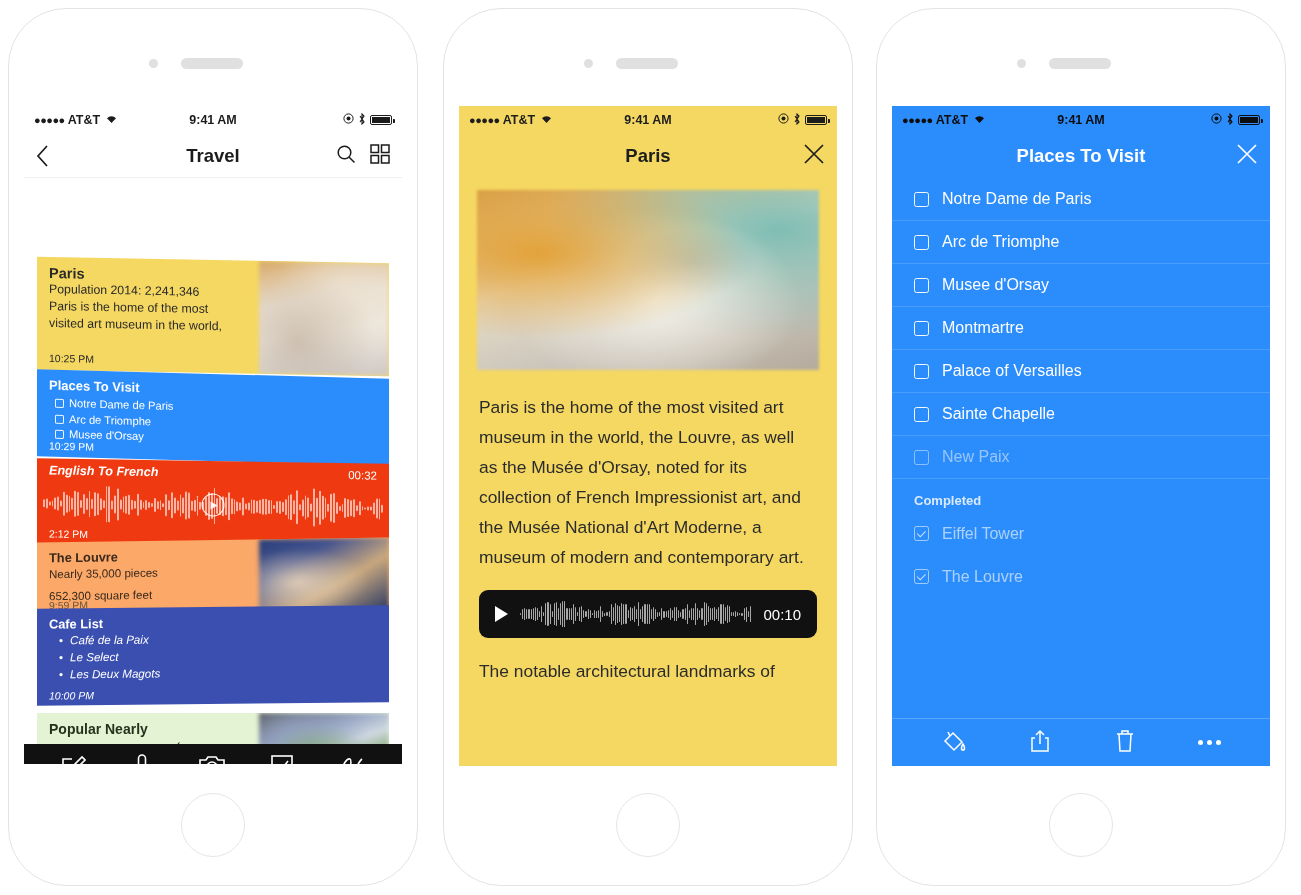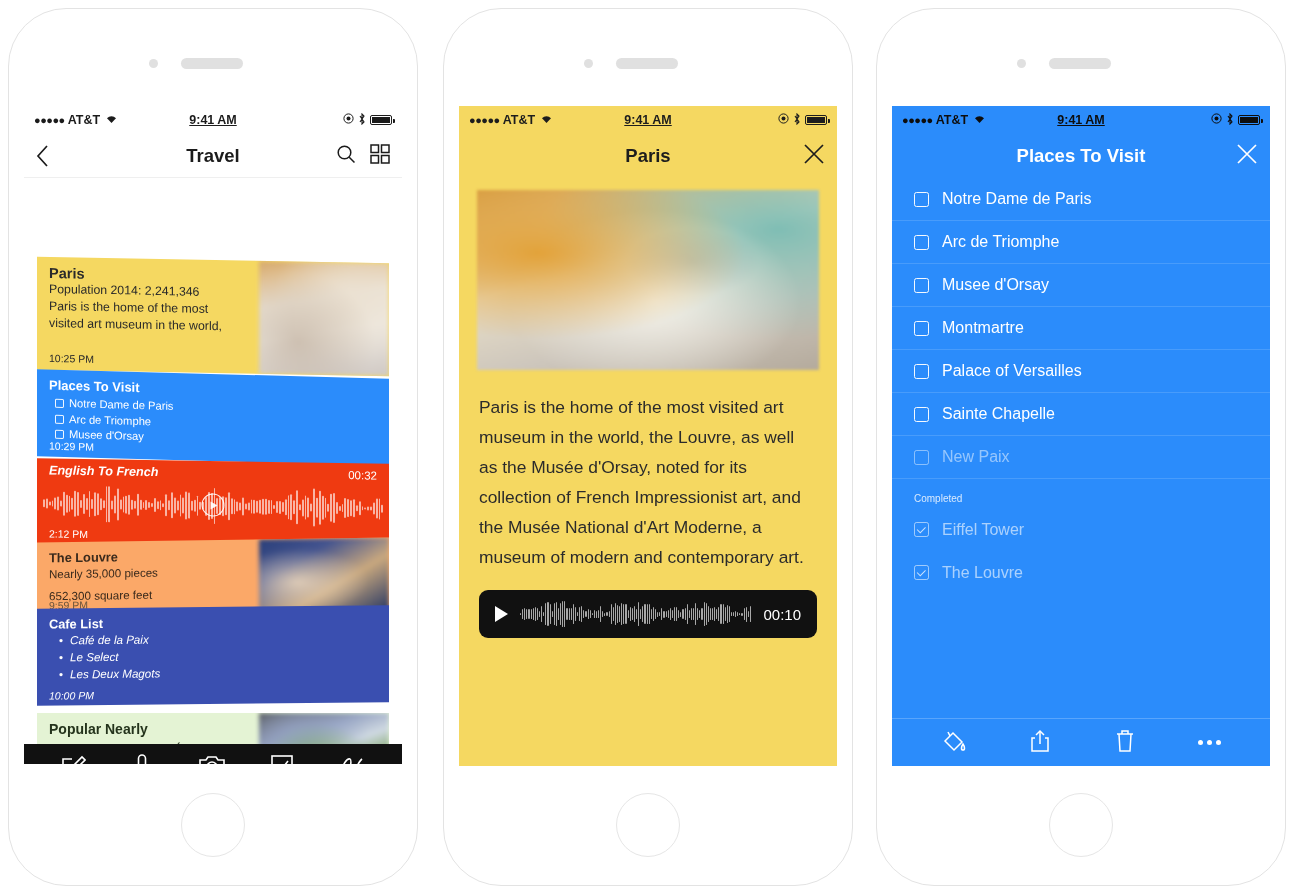--- a/index.html
+++ b/index.html
@@ -38,21 +38,21 @@
   
   .statusbar {
     height: 28px; display: flex; align-items: center;
     padding: 0 10px; font-size: 12.5px; font-weight: bold;
     position: relative;
   }
   .sb-left { display: flex; align-items: center; gap: 3px; }
   .dots { letter-spacing: -0.5px; font-size: 11px; }
   .sb-carrier { font-size: 12.5px; }
   .wifi { display: inline-block; margin-left: 2px; }
-  .sb-time { position: absolute; left: 0; right: 0; text-align: center; font-size: 12.5px; font-weight: bold; pointer-events: none; text-decoration: underline; }
+  .sb-time { position: absolute; left: 0; right: 0; text-align: center; font-size: 12.5px; font-weight: bold; pointer-events: none; }
   .sb-right { margin-left: auto; display: flex; align-items: center; gap: 4px; }
   .batt { width: 22px; height: 10px; border: 1.2px solid currentColor; border-radius: 2px; position: relative; }
   .batt::after { content:""; position:absolute; right:-3.5px; top:3px; width:2px;height:4px;background:currentColor;border-radius:0 1px 1px 0;}
   .batt i { position: absolute; left: 1px; top: 1px; bottom: 1px; width: 90%; background: currentColor; display:block; }
 
   
   .navbar { height: 44px; display: flex; align-items: center; padding: 0 12px; position: relative; }
   .nav-title { position: absolute; left: 0; right: 0; text-align: center; font-size: 18.5px; font-weight: bold; pointer-events: none; }
   .nav-right { margin-left: auto; display: flex; align-items: center; gap: 14px; z-index: 2; }
   .nav-left { z-index: 2; display:flex; align-items:center; }
@@ -154,21 +154,21 @@
   
   .p3 { background: #2B8CFB; height: 100%; color: #fff; }
   .p3 .statusbar { color: #0d0d0d; }
   .p3 .navbar { color: #fff; }
   .p3 .nav-title { font-weight: bold; font-size: 18.5px; }
   .todo { }
   .todo-row { display: flex; align-items: center; gap: 13px; height: 43px; padding: 0 22px; border-bottom: 1px solid rgba(255,255,255,.14); font-size: 16px; }
   .box { width: 15px; height: 15px; border: 1.6px solid rgba(255,255,255,.95); border-radius: 2.5px; flex: none; position: relative; }
   .todo-row.ghost { color: rgba(255,255,255,.50); }
   .todo-row.ghost .box { border-color: rgba(255,255,255,.45); }
-  .completed-head { padding: 14px 22px 4px; font-size: 10px; font-weight: normal; color: rgba(255,255,255,.82); }
+  .completed-head { padding: 14px 22px 4px; font-size: 13px; font-weight: bold; color: rgba(255,255,255,.82); }
   .done-row { display: flex; align-items: center; gap: 13px; height: 43px; padding: 0 22px; font-size: 16px; color: rgba(255,255,255,.60); }
   .done-row .box { border-color: rgba(255,255,255,.55); display: flex; align-items: center; justify-content: center; }
   .done-row .box::after { content:""; width: 7px; height: 4px; border-left: 1.5px solid rgba(255,255,255,.75); border-bottom: 1.5px solid rgba(255,255,255,.75); transform: rotate(-45deg) translate(0px,-1px); }
   .toolbar-blue { position: absolute; left: 0; right: 0; bottom: 0; height: 48px; background: #2B8CFB; border-top: 1px solid rgba(255,255,255,.22); display: flex; align-items: center; justify-content: space-around; padding: 0 18px; }
   .toolbar-blue svg { stroke: #fff; fill: none; stroke-width: 1.5; }
   .dots3 { display: flex; gap: 4px; }
   .dots3 i { width: 5px; height: 5px; border-radius: 50%; background: #fff; display: block; }
 </style>
 </head>
 <body>
@@ -633,20 +633,21 @@
               <span style="height: 2.4px;"></span>
               <span style="height: 3px;"></span>
               <span style="height: 11.6px;"></span>
               <span style="height: 15px;"></span>
               <span style="height: 5.5px;"></span>
               <span style="height: 15.9px;"></span>
             </span>
           <span class="dur2">00:10</span>
         </div>
 
+        <div class="body-text2">The notable architectural landmarks of</div>
 
       </div>
     </div>
   </div>
 
   <div class="device d3">
     <div class="cam"></div>
     <div class="speaker"></div>
     <div class="home"></div>
 

